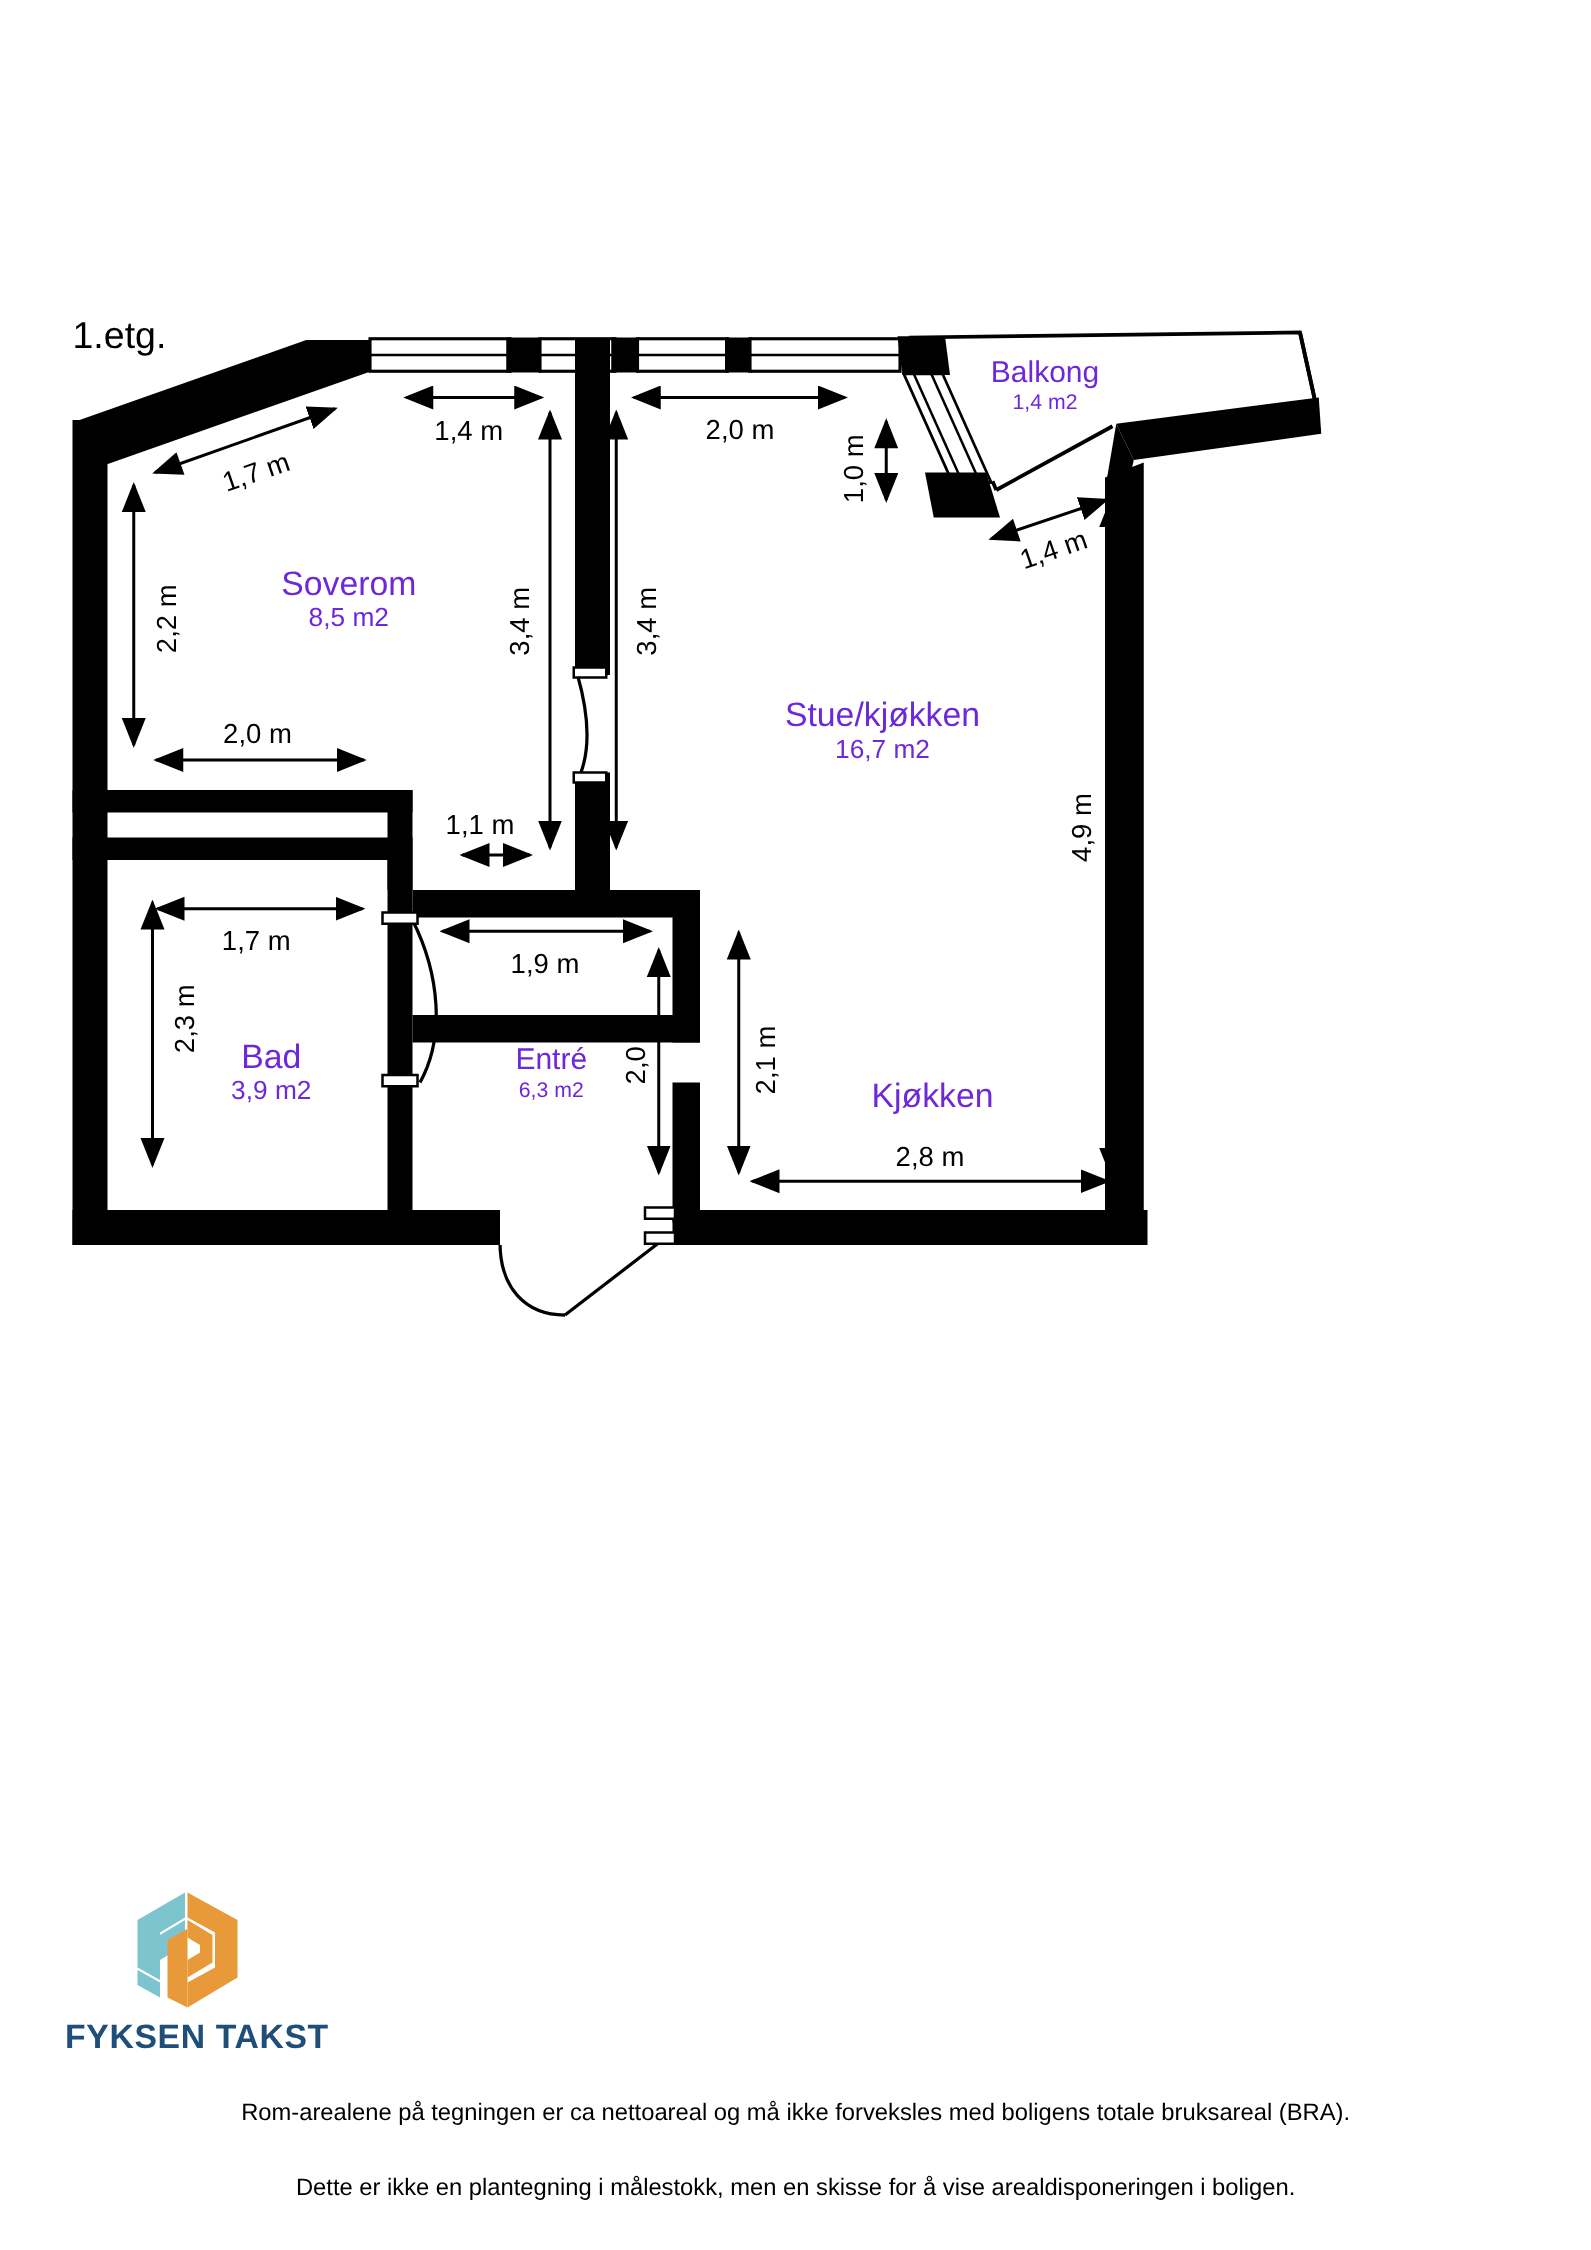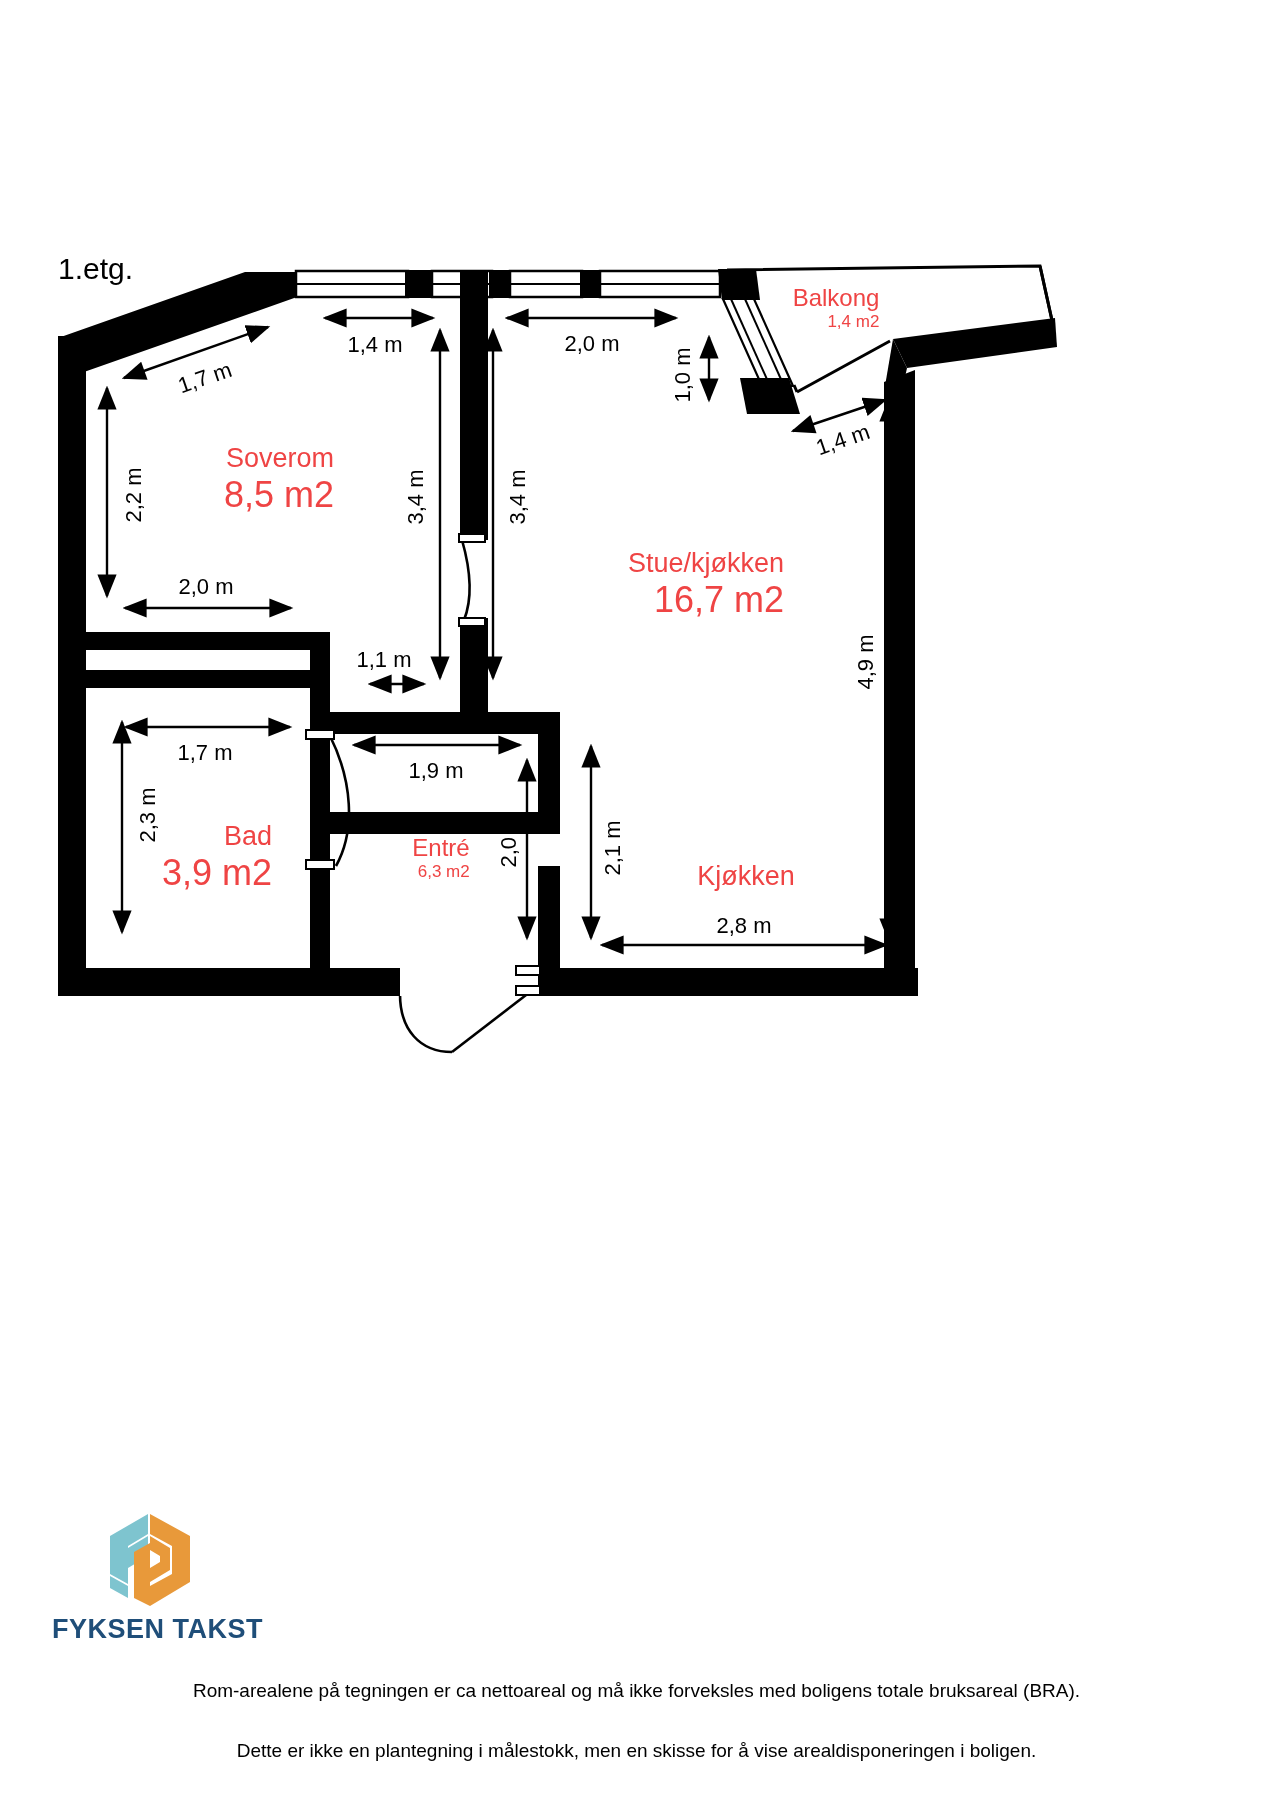--- a/index.html
+++ b/index.html
@@ -30,29 +30,29 @@
   }
   .floor-label {
     position: absolute;
     font-size: 30px;
     font-family: "Liberation Sans", sans-serif;
     color: #000;
     white-space: nowrap;
   }
   .room-label {
     position: absolute;
-    text-align: right;
-    font-family: "Liberation Sans", sans-serif;
-    color: #ef4444;
+    text-align: center;
+    font-family: "Liberation Sans", sans-serif;
+    color: #6d28d9;
     white-space: nowrap;
     line-height: 1.16;
     transform: translate(-50%, -50%);
   }
   .room-label .room-name { font-size: 27px; display:block; }
-  .room-label .room-area { font-size: 36px; display:block; }
+  .room-label .room-area { font-size: 21px; display:block; }
   .room-label.small .room-name { font-size: 24px; }
   .room-label.small .room-area { font-size: 17px; }
   .dim-label {
     position: absolute;
     font-size: 22px;
     font-family: "Liberation Sans", sans-serif;
     color: #000;
     white-space: nowrap;
     transform-origin: center center;
   }

